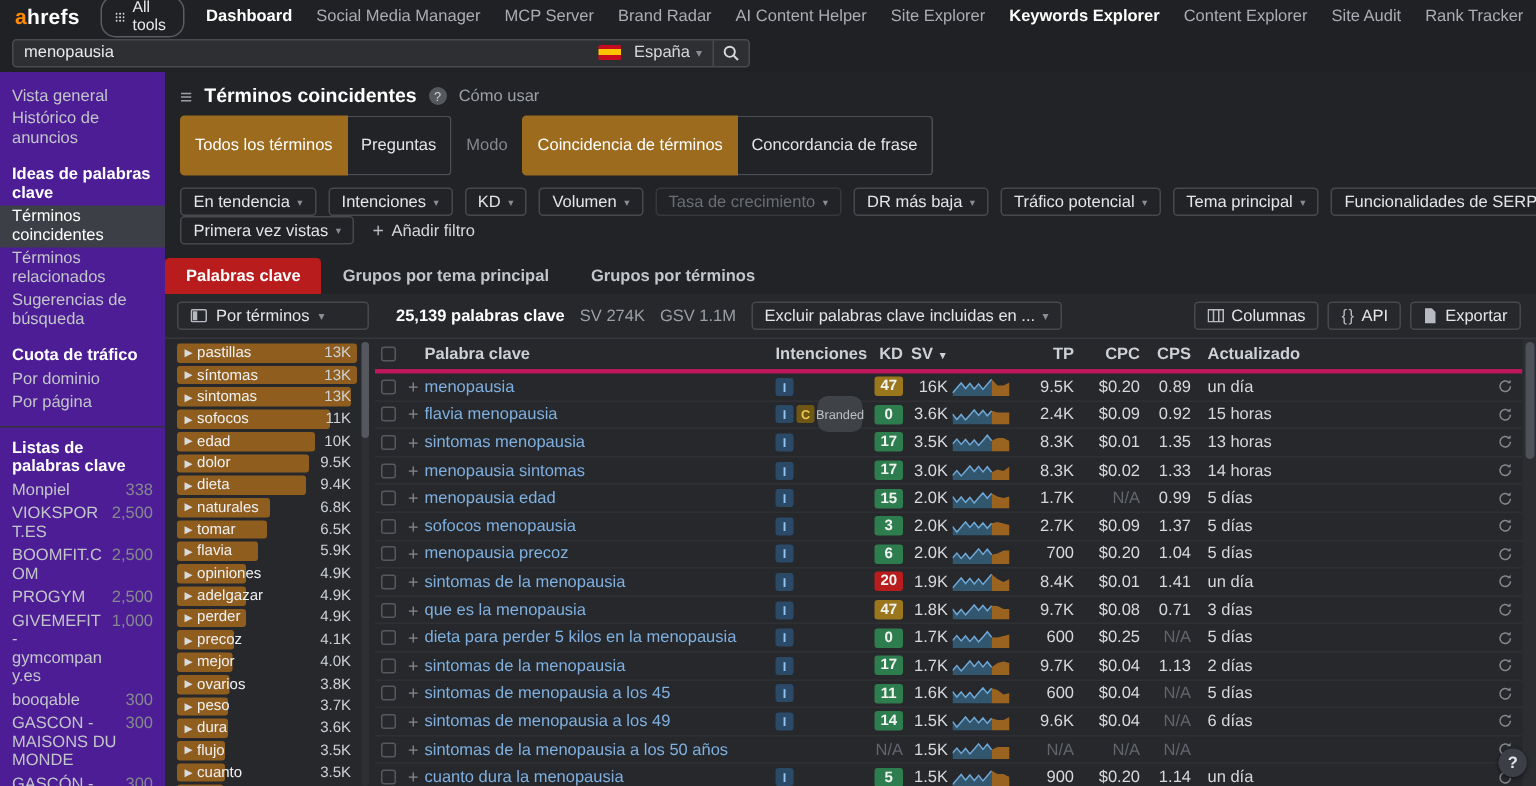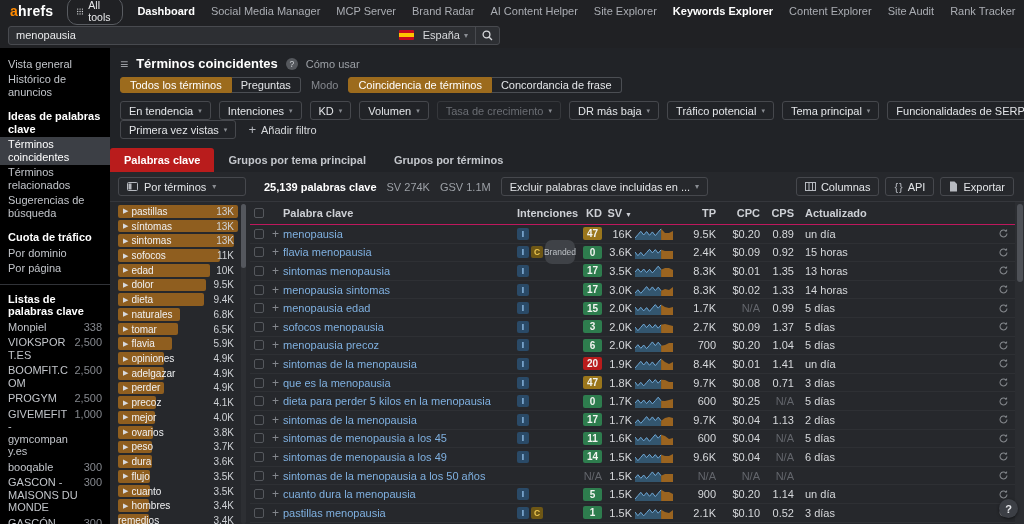--- a/index.html
+++ b/index.html
@@ -24,41 +24,41 @@
   .searchbox input { flex:1; background:transparent; border:none; outline:none; color:#e8e9eb;
     font-size:11px; font-family:"Liberation Sans", sans-serif; }
   .flag { width:15px; height:10px; border-radius:1px; margin-right:5px;
     background:linear-gradient(180deg,#c60b1e 0 30%,#ffc400 30% 70%,#c60b1e 70% 100%); }
   .country { display:flex; align-items:center; gap:4px; padding:0 7px; color:#d6d8db; cursor:pointer; height:100%; }
   .search-btn { width:24px; height:100%; border-left:1px solid #484a4f; display:flex; align-items:center;
     justify-content:center; cursor:pointer; }
 
   
   .body { display:flex; height:476px; }
-  .sidebar { width:110px; background:#000000; padding:8px 0 0; flex:none; overflow:hidden; }
+  .sidebar { width:110px; background:#4c1d95; padding:8px 0 0; flex:none; overflow:hidden; }
   .sb-item { padding:1.5px 8px; color:#c2c5ca; cursor:pointer; line-height:12.5px; }
   .sb-item.active { background:#3c3f45; color:#fff; }
   .sb-head { padding:1.5px 8px; color:#fff; font-weight:bold; line-height:12.5px; }
   .sb-gap { height:9px; }
   .sb-divider { border-top:1px solid #313338; margin:8px 0 6px; }
   .sb-list-item { display:flex; padding:1.5px 8px; cursor:pointer; line-height:12.5px; }
   .sb-list-item .nm { flex:1; color:#c2c5ca; word-break:break-word; }
   .sb-list-item .ct { color:#85888e; margin-left:4px; white-space:nowrap; }
 
   .main { flex:1; min-width:0; background:#212327; display:flex; flex-direction:column; }
   .page-header { display:flex; align-items:center; gap:8px; padding:8px 10px 3px; }
   .hamburger { color:#9a9da3; font-size:14px; cursor:pointer; line-height:10px; }
   .page-title { color:#fff; font-weight:bold; font-size:13px; }
   .qmark { width:12px; height:12px; border-radius:50%; background:#55585d; color:#cfd2d6; font-size:8.5px;
     display:flex; align-items:center; justify-content:center; }
   .howto { color:#9ca0a6; cursor:pointer; }
 
   .seg-row { display:flex; align-items:center; gap:10px; padding:3px 10px 0; }
   .seg-group { display:flex; }
-  .seg-btn { border:1px solid #4b4e53; padding:1px 9px; color:#e3e5e8; cursor:pointer; white-space:nowrap; }
+  .seg-btn { border:1px solid #4b4e53; padding:13px 9px; color:#e3e5e8; cursor:pointer; white-space:nowrap; }
   .seg-btn:first-child { border-radius:3px 0 0 3px; }
   .seg-btn:last-child { border-radius:0 3px 3px 0; border-left:none; }
   .seg-btn.active { background:#9c6b1d; border-color:#9c6b1d; color:#fff; }
   .mode-label { color:#85888e; }
 
   .filters { padding:8px 10px 0; display:flex; flex-direction:column; gap:0; }
   .frow { display:flex; align-items:center; gap:8px; }
   .fbtn { border:1px solid #46484d; border-radius:3px; padding:2.5px 8px; color:#e3e5e8;
     display:flex; align-items:center; gap:5px; cursor:pointer; white-space:nowrap; }
   .fbtn.disabled { color:#6a6d73; border-color:#35373b; cursor:default; }
@@ -86,21 +86,21 @@
   .facet-row { height:14.72px; position:relative; display:flex; align-items:center; font-size:10px; cursor:pointer; }
   .facet-bar { position:absolute; left:0; top:1px; bottom:1px; background:#8f5e1f; border-radius:2px; }
   .facet-arrow { position:relative; color:#d8dade; font-size:7px; margin:0 3px 0 5px; }
   .facet-term { position:relative; color:#f0f1f3; flex:1; white-space:nowrap; overflow:hidden; }
   .facet-count { position:relative; color:#cfd2d6; margin-right:4px; }
   .facet-sb { width:5px; flex:none; margin:2px 4px 0 3px; background:#2d2f33; border-radius:3px; position:relative; }
   .facet-sb .thumb { position:absolute; top:0; left:0; right:0; height:64px; background:#54575d; border-radius:3px; }
 
   .table { flex:1; min-width:0; display:flex; flex-direction:column; overflow:hidden; }
   .thead { display:flex; align-items:center; height:23px; flex:none; font-weight:bold; color:#cdd0d5;
-    border-bottom:1px solid #be185d; }
+    border-bottom:3px solid #be185d; }
   .trow { display:flex; align-items:center; height:18.6px; flex:none; border-bottom:1px solid #2e3034; }
   .c-check { width:18px; flex:none; display:flex; justify-content:center; }
   .cb { width:10px; height:10px; border:1px solid #55585d; border-radius:2px; cursor:pointer; }
   .c-add { width:15px; flex:none; color:#85888e; font-size:12px; cursor:pointer; text-align:center; line-height:10px; }
   .c-kw { width:234px; flex:none; color:#7fb0e0; white-space:nowrap; overflow:hidden; cursor:pointer; }
   .c-int { width:58px; flex:none; display:flex; gap:2px; align-items:center; }
   .c-kd { width:27px; flex:none; display:flex; justify-content:flex-end; }
   .c-sv { width:30px; flex:none; text-align:right; color:#d6d8db; }
   .c-spark { width:44px; flex:none; display:flex; justify-content:center; }
   .c-tp { width:40px; flex:none; text-align:right; color:#d6d8db; }

